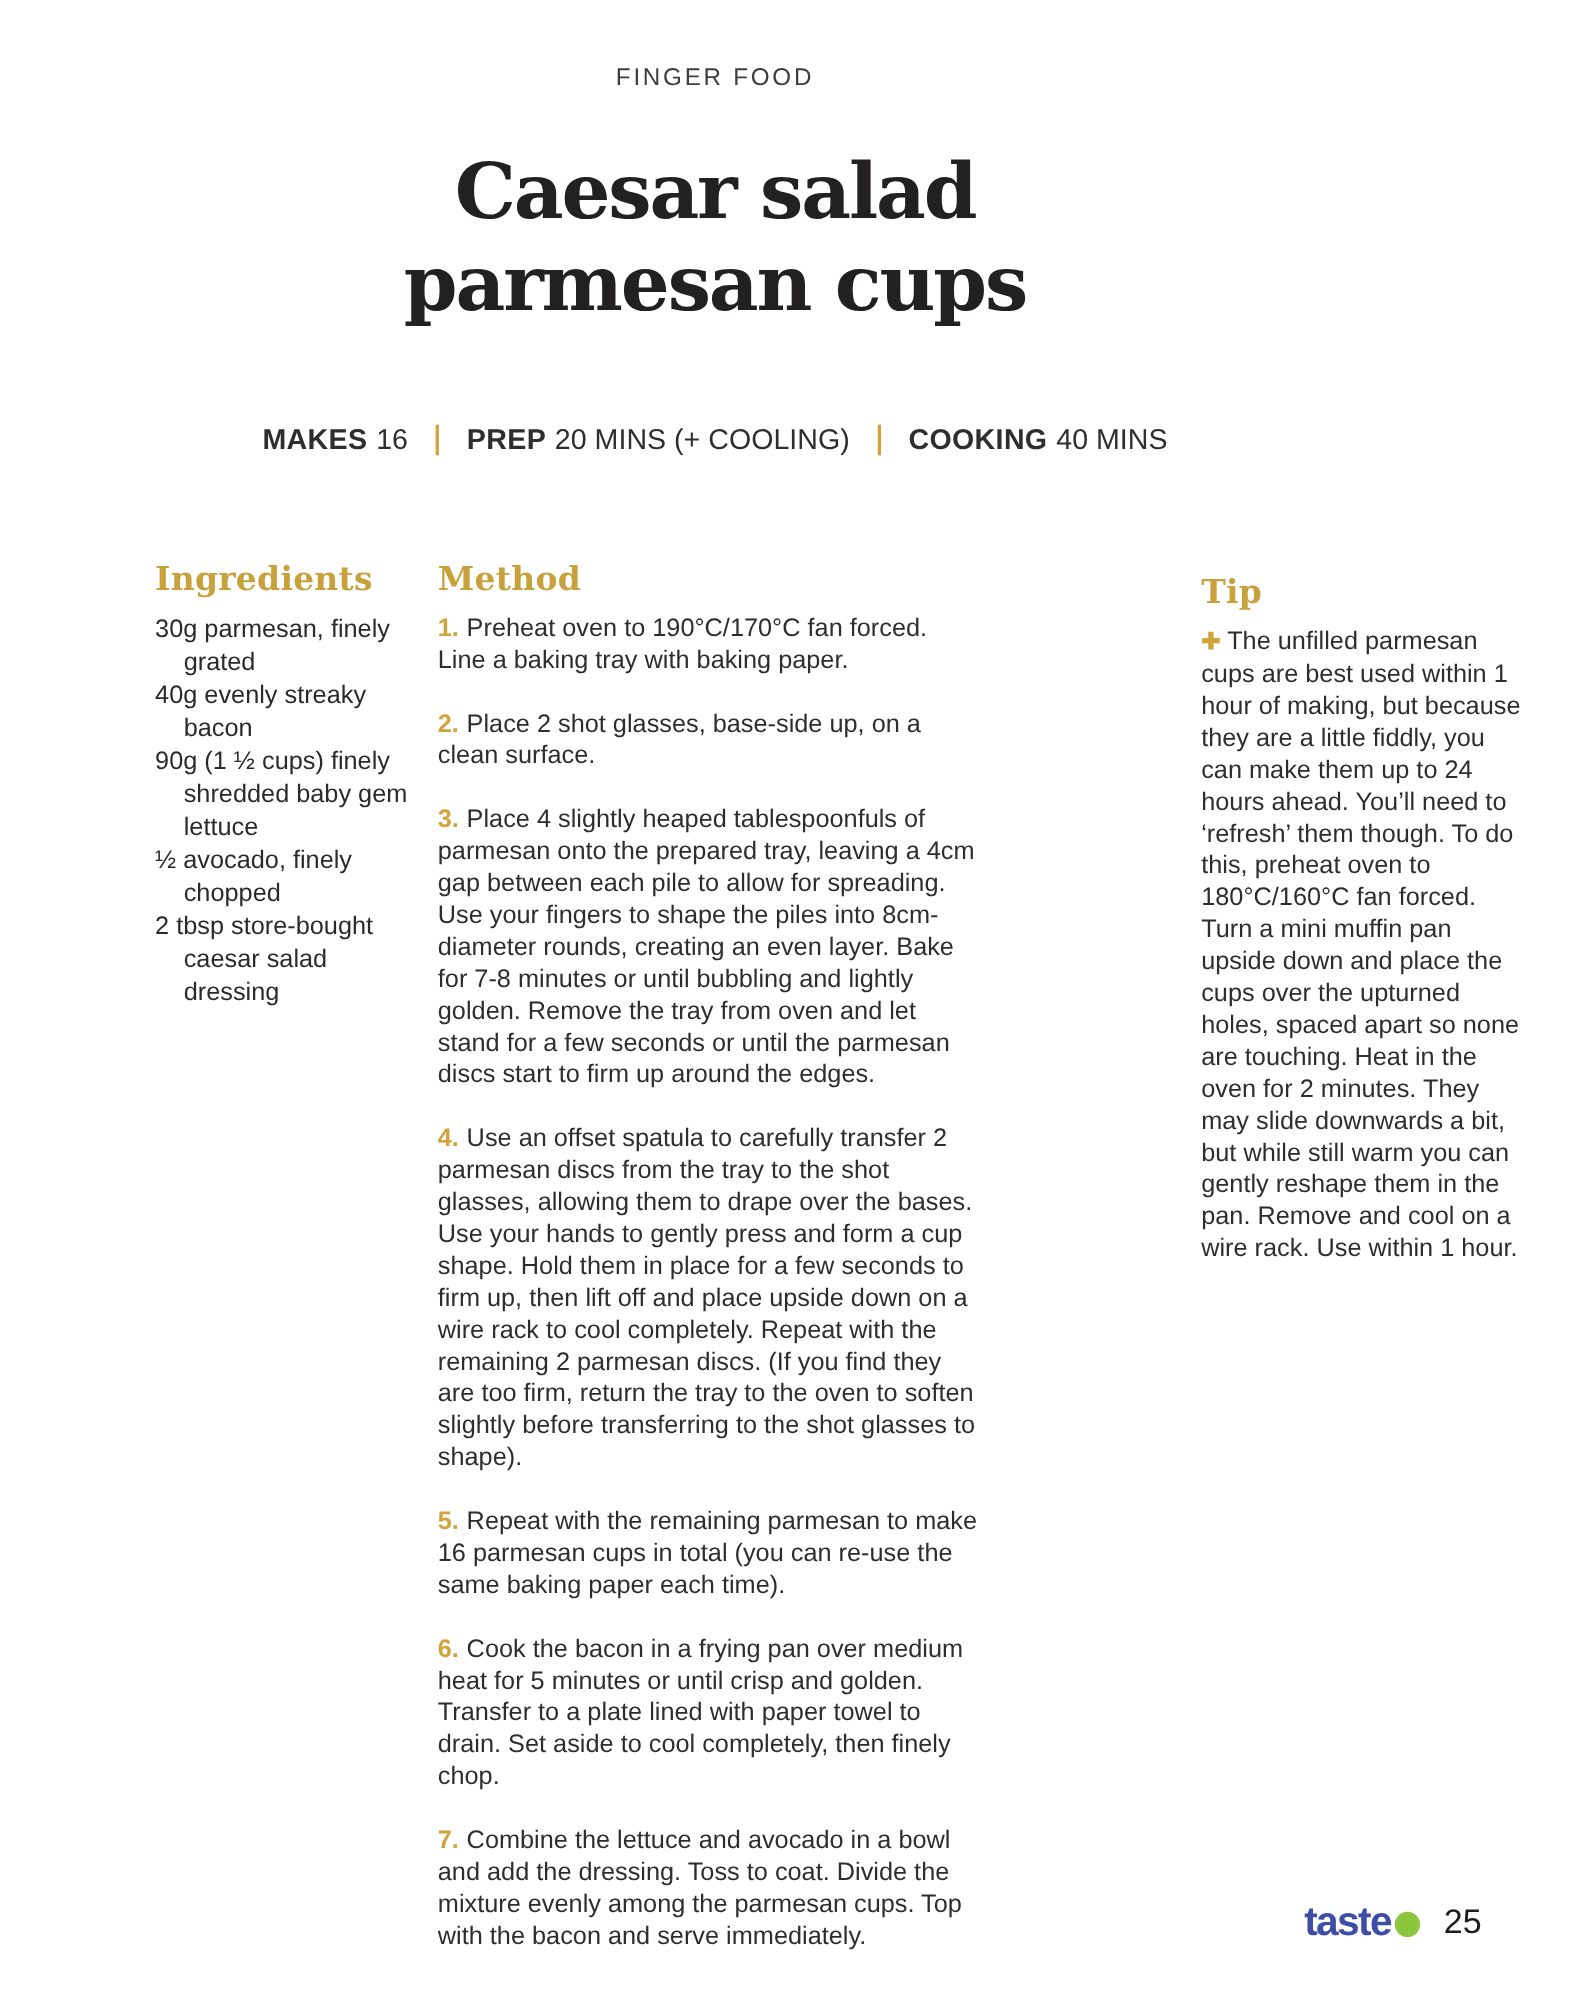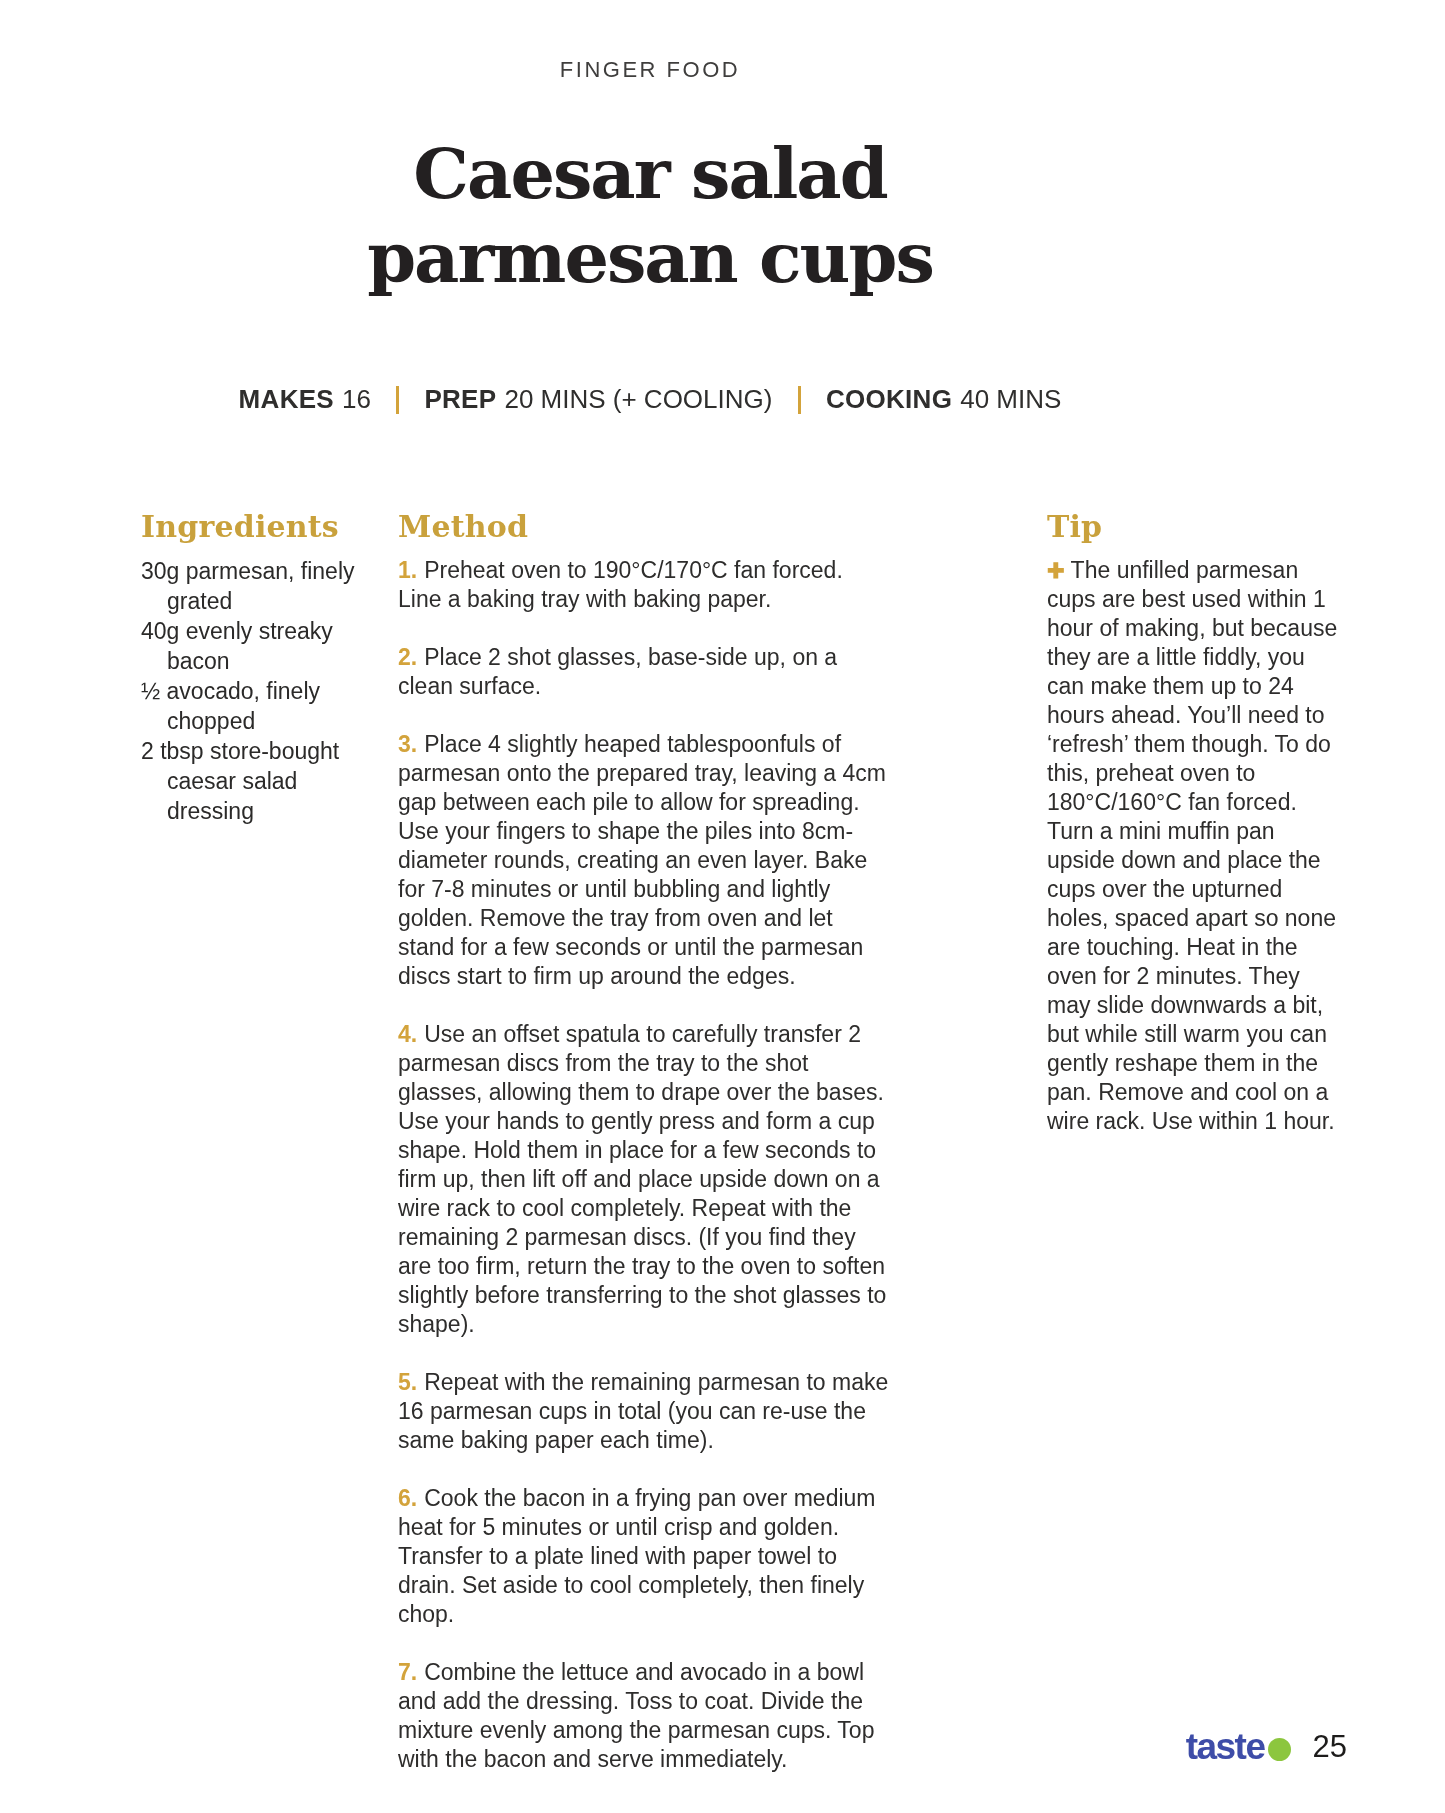--- a/index.html
+++ b/index.html
@@ -70,21 +70,21 @@
     margin: 0 0 12px 0;
     font-family: "DejaVu Serif", serif;
     font-weight: 700;
     font-size: 30px;
     line-height: 34px;
     color: #c9a13c;
     letter-spacing: 0.2px;
   }
   .col-ingredients { left: 141px; width: 240px; }
   .col-method      { left: 398px; width: 494px; }
-  .col-tip         { left: 1047px; width: 296px; }
+  .col-tip         { left: 1092px; width: 296px; margin-top: 12px; }
 
   .ing-item {
     font-size: 23px;
     font-weight: 400;
     line-height: 30px;
     padding-left: 26px;
     text-indent: -26px;
     color: #2b2a29;
   }
   .method-step {
@@ -159,20 +159,21 @@
     <span class="sep"></span>
     <span><span class="label">PREP</span><span class="value">20 MINS (+ COOLING)</span></span>
     <span class="sep"></span>
     <span><span class="label">COOKING</span><span class="value">40 MINS</span></span>
   </div>
 
   <div class="col col-ingredients">
     <h2>Ingredients</h2>
     <div class="ing-item">30g parmesan, finely grated</div>
     <div class="ing-item">40g evenly streaky bacon</div>
+    <div class="ing-item">90g (1 ½ cups) finely shredded baby gem lettuce</div>
     <div class="ing-item">½ avocado, finely chopped</div>
     <div class="ing-item">2 tbsp store-bought caesar salad dressing</div>
   </div>
 
   <div class="col col-method">
     <h2>Method</h2>
     <p class="method-step"><span class="step-num">1.</span><span>Preheat oven to 190°C/170°C fan forced. Line a baking tray with baking paper.</span></p>
     <p class="method-step"><span class="step-num">2.</span><span>Place 2 shot glasses, base-side up, on a clean surface.</span></p>
     <p class="method-step"><span class="step-num">3.</span><span>Place 4 slightly heaped tablespoonfuls of parmesan onto the prepared tray, leaving a 4cm gap between each pile to allow for spreading. Use your fingers to shape the piles into 8cm-diameter rounds, creating an even layer. Bake for 7-8 minutes or until bubbling and lightly golden. Remove the tray from oven and let stand for a few seconds or until the parmesan discs start to firm up around the edges.</span></p>
     <p class="method-step"><span class="step-num">4.</span><span>Use an offset spatula to carefully transfer 2 parmesan discs from the tray to the shot glasses, allowing them to drape over the bases. Use your hands to gently press and form a cup shape. Hold them in place for a few seconds to firm up, then lift off and place upside down on a wire rack to cool completely. Repeat with the remaining 2 parmesan discs. (If you find they are too firm, return the tray to the oven to soften slightly before transferring to the shot glasses to shape).</span></p>

